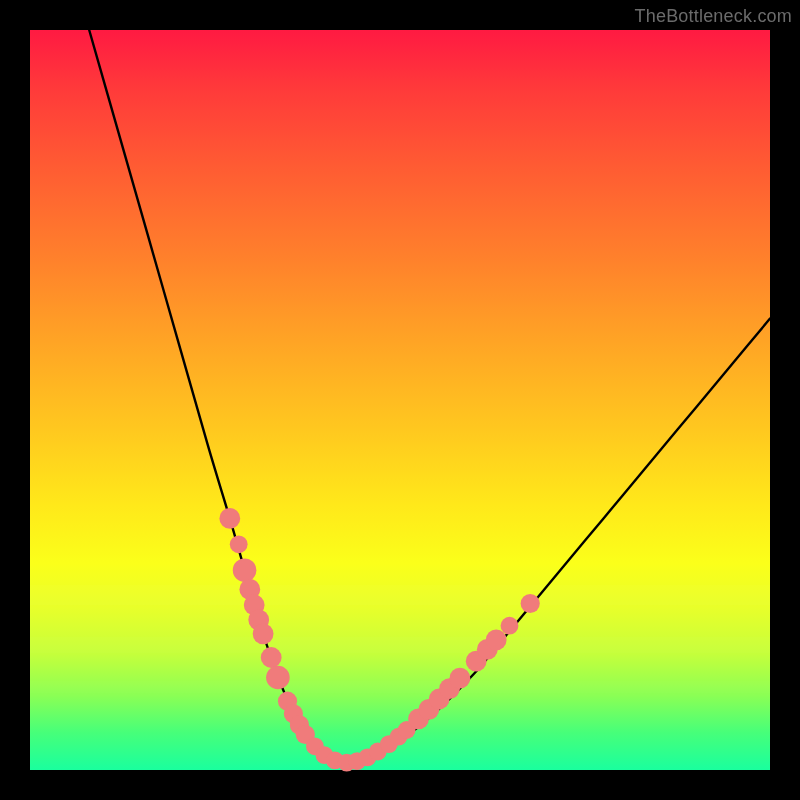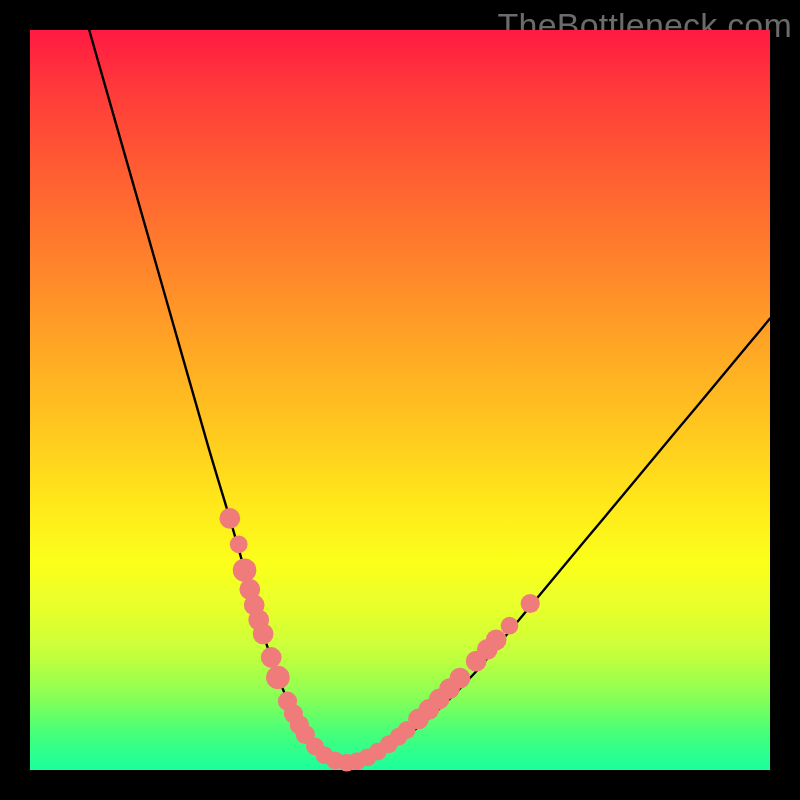--- a/index.html
+++ b/index.html
@@ -40,21 +40,21 @@
       #46ff7a 95%,
       #1aff9e 100%
     );
     overflow: visible;
   }
   .watermark {
     position: absolute;
     top: 6px;
     right: 8px;
     color: #6b6b6b;
-    font-size: 34px;
+    font-size: 18px;
     font-weight: 500;
     letter-spacing: 0.2px;
     user-select: none;
   }
   svg.curve {
     position: absolute;
     left: 0;
     top: 0;
     width: 740px;
     height: 740px;

